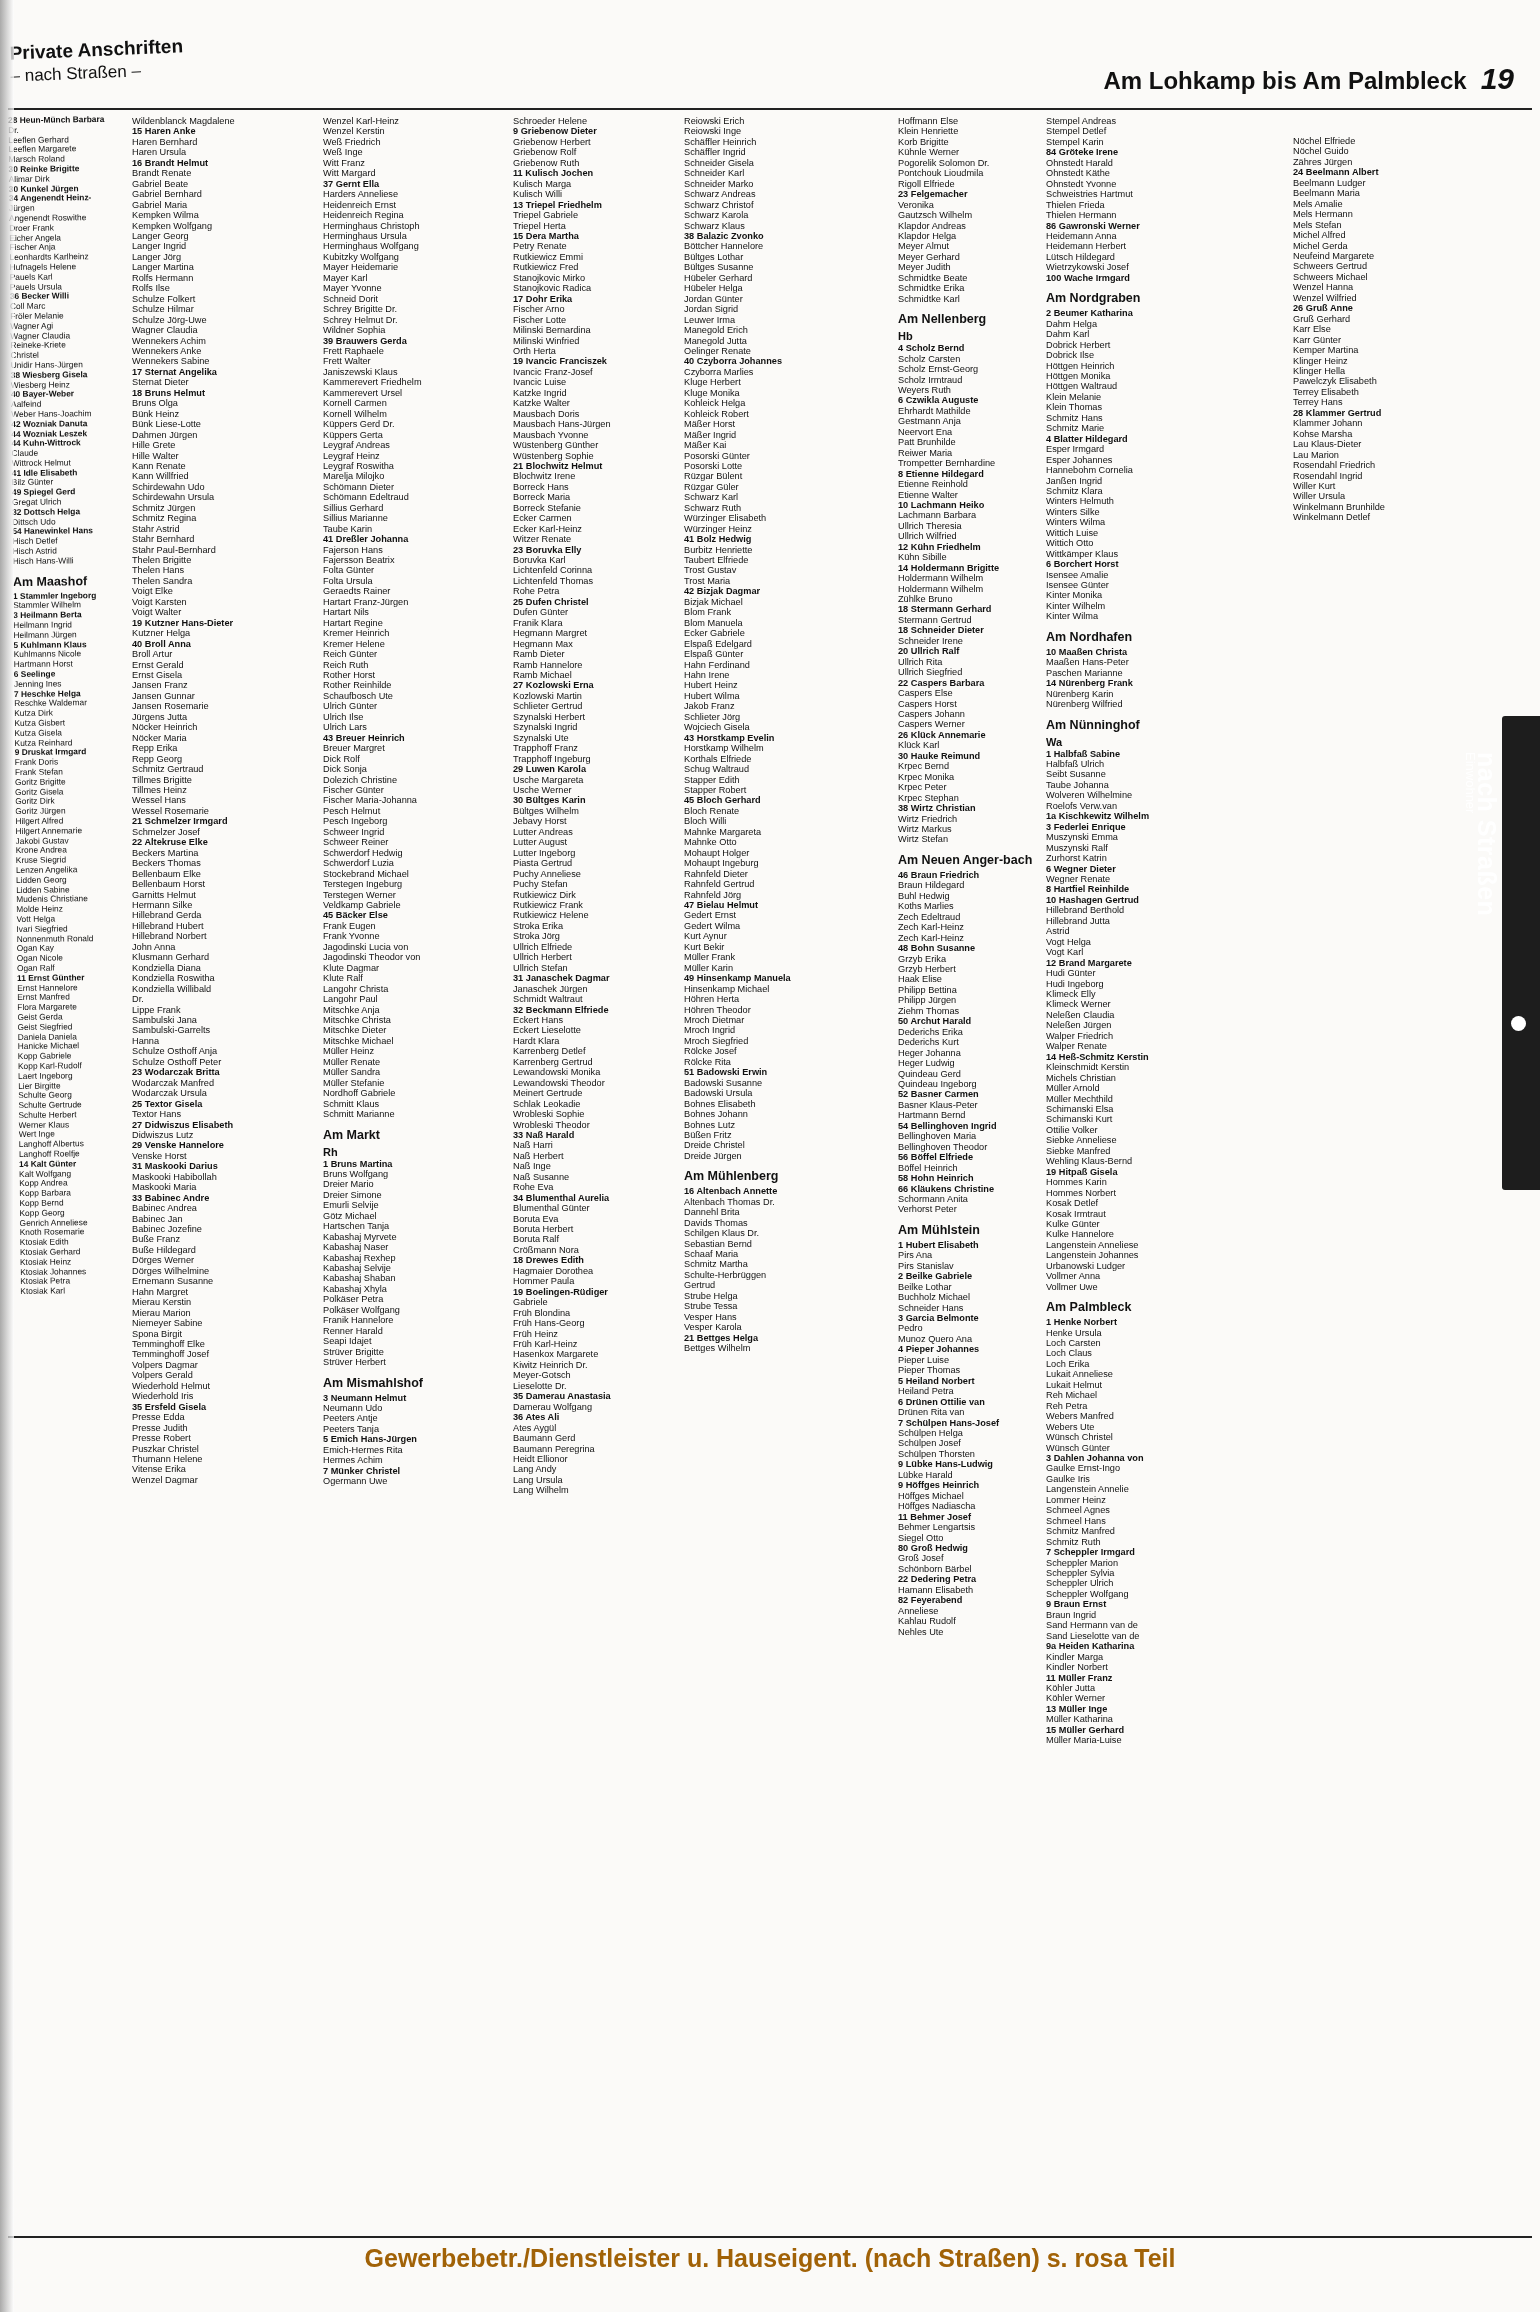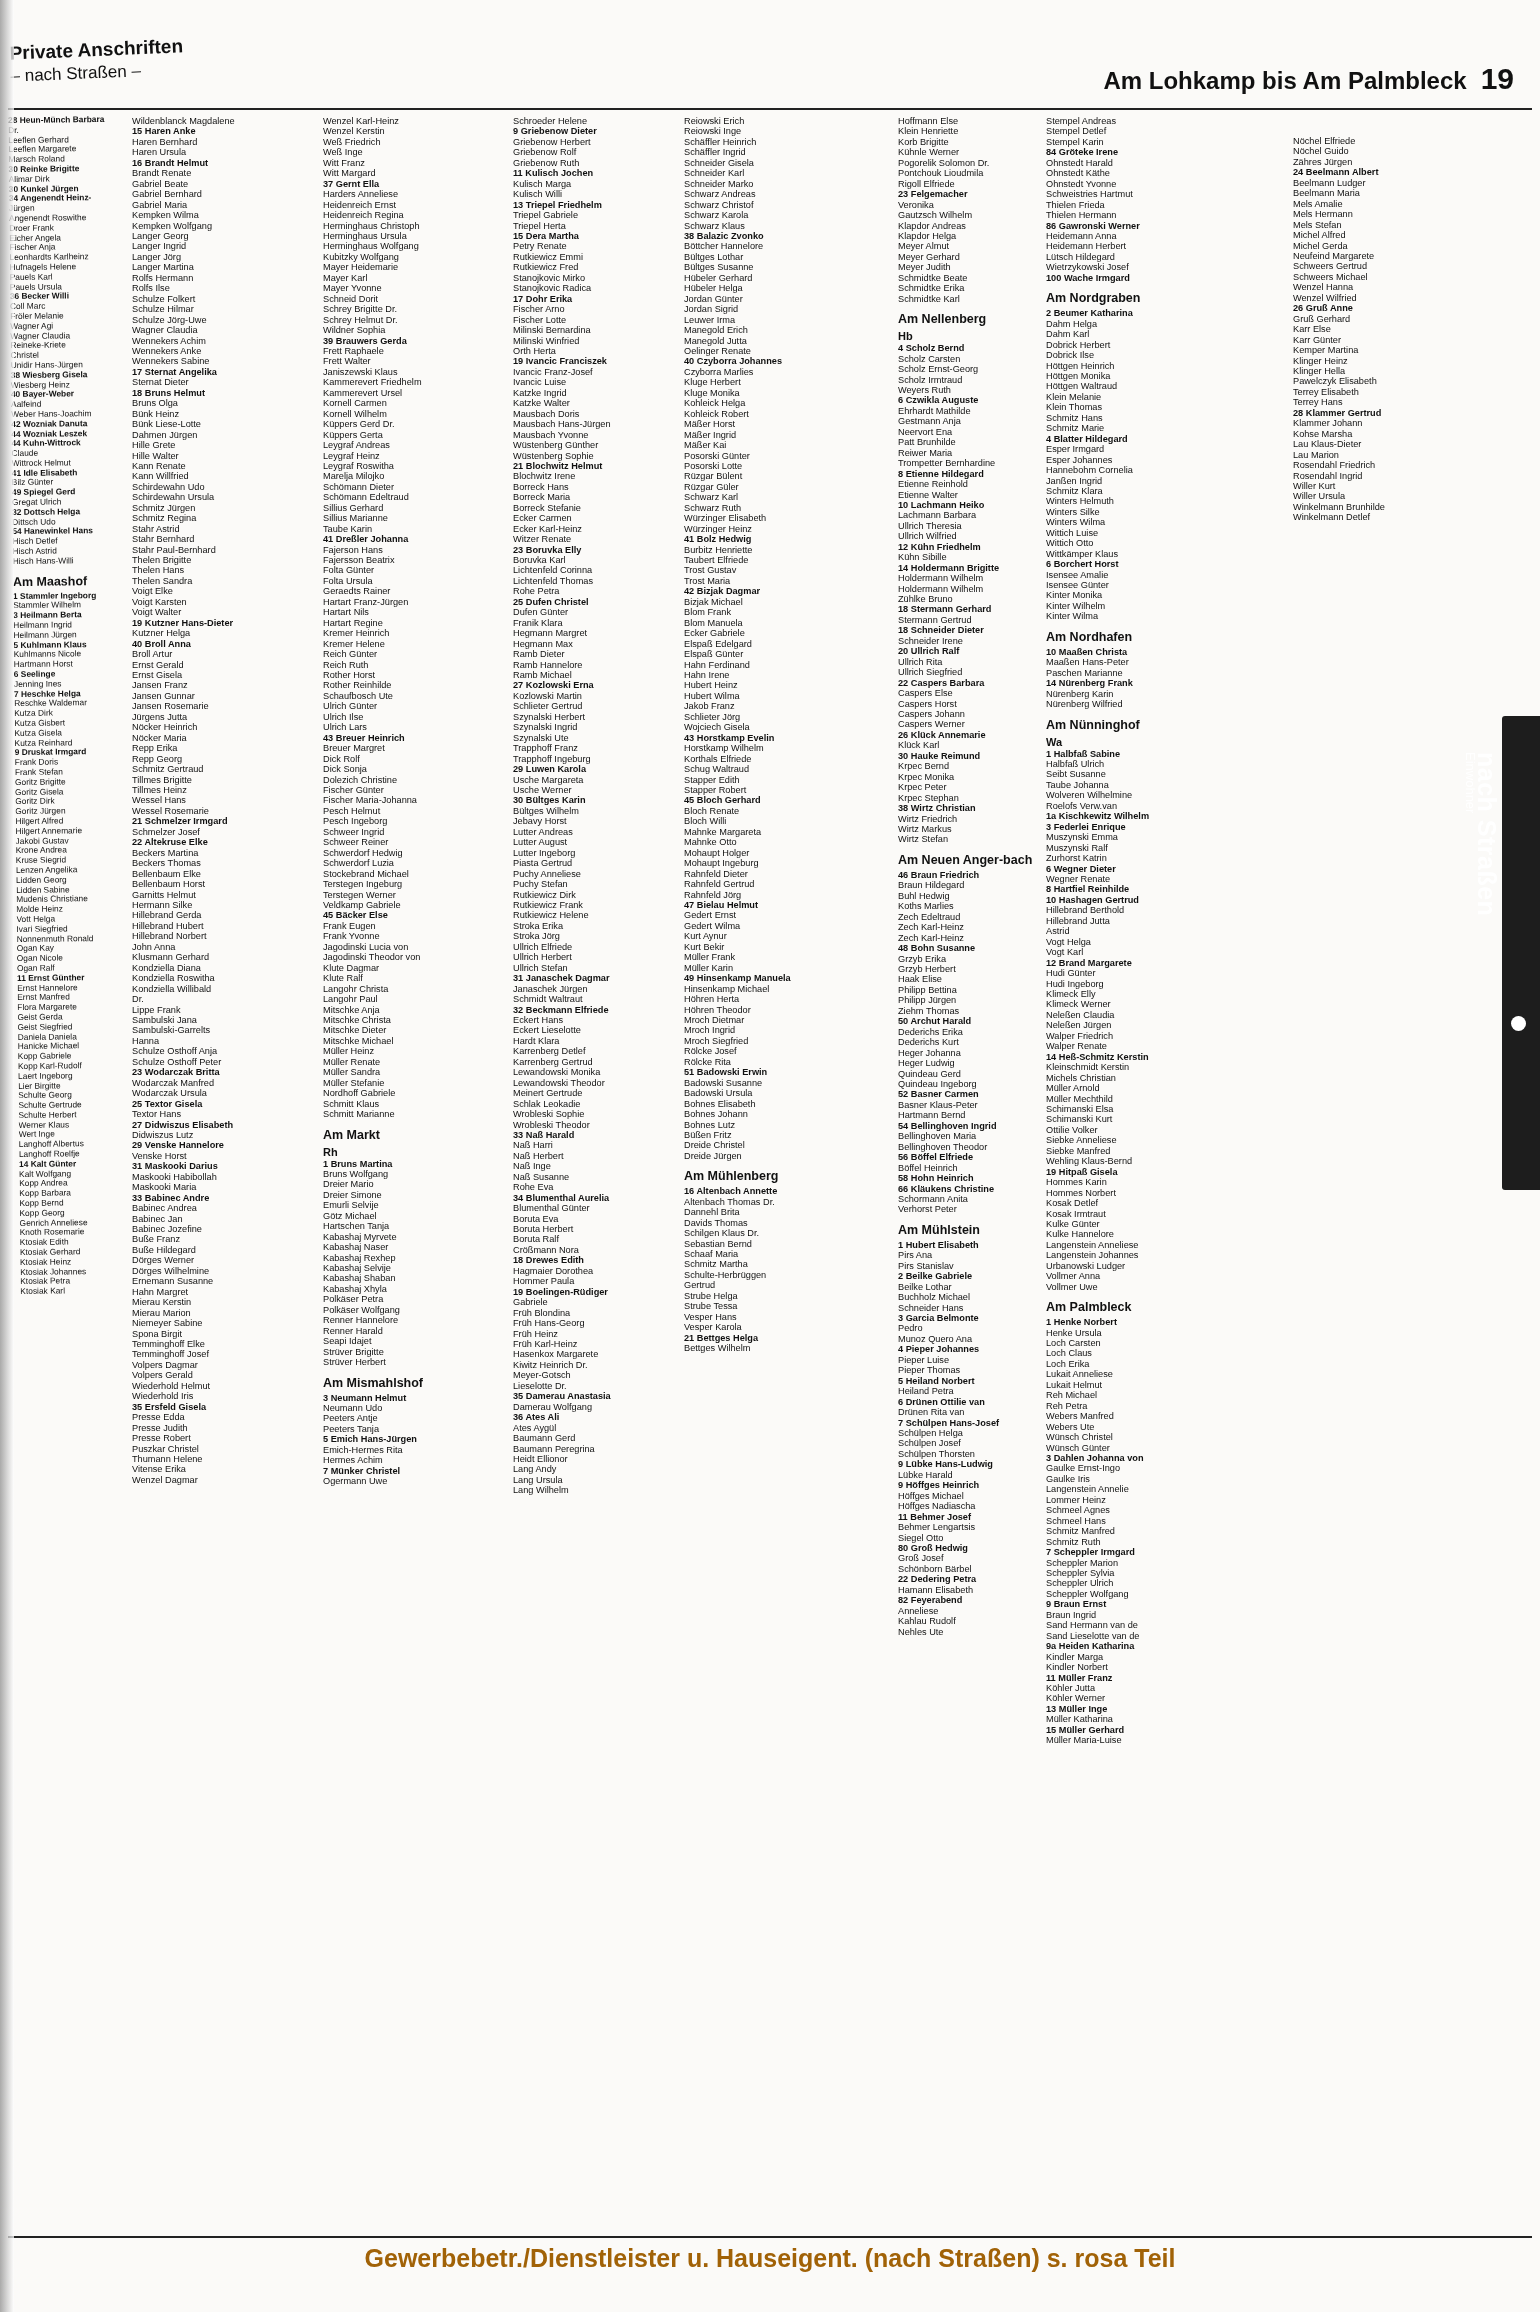--- a/index.html
+++ b/index.html
@@ -20,21 +20,21 @@
     position:absolute;left:10px;top:38px;
     transform:rotate(-2.4deg);
     font-weight:bold;font-size:19px;color:#111;line-height:1.25;
   }
   .hdr-left .l2{font-weight:normal;font-size:17px;}
   .hdr-right{
     position:absolute;right:26px;top:62px;
     font-weight:bold;font-size:24px;color:#111;
     white-space:nowrap;
   }
-  .hdr-right .pg{font-size:30px;margin-left:14px;}
+  .hdr-right .pg{font-size:30px;margin-left:14px;font-style:italic;}
   .rule{
     position:absolute;left:8px;top:108px;width:1524px;height:2px;background:#222;
   }
   
   .cols{
     position:absolute;left:8px;top:116px;width:1516px;height:2110px;
   }
   .col{
     position:absolute;top:0;width:120px;height:2100px;
     font-size:9.2px;line-height:10.45px;color:#111;
@@ -465,21 +465,21 @@
           <div class="e">Götz Michael</div>
           <div class="e">Hartschen Tanja</div>
           <div class="e">Kabashaj Myrvete</div>
           <div class="e">Kabashaj Naser</div>
           <div class="e">Kabashaj Rexhep</div>
           <div class="e">Kabashaj Selvije</div>
           <div class="e">Kabashaj Shaban</div>
           <div class="e">Kabashaj Xhyla</div>
           <div class="e">Polkäser Petra</div>
           <div class="e">Polkäser Wolfgang</div>
-          <div class="e">Renner Hannelore</div>
+          <div class="e">Franik Hannelore</div>
           <div class="e">Renner Harald</div>
           <div class="e">Seapi Idajet</div>
           <div class="e">Strüver Brigitte</div>
           <div class="e">Strüver Herbert</div>
           <div class="sec">Am Mismahlshof</div>
           <div class="e b">3 Neumann Helmut</div>
           <div class="e">Neumann Udo</div>
           <div class="e">Peeters Antje</div>
           <div class="e">Peeters Tanja</div>
           <div class="e b">5 Emich Hans-Jürgen</div>

